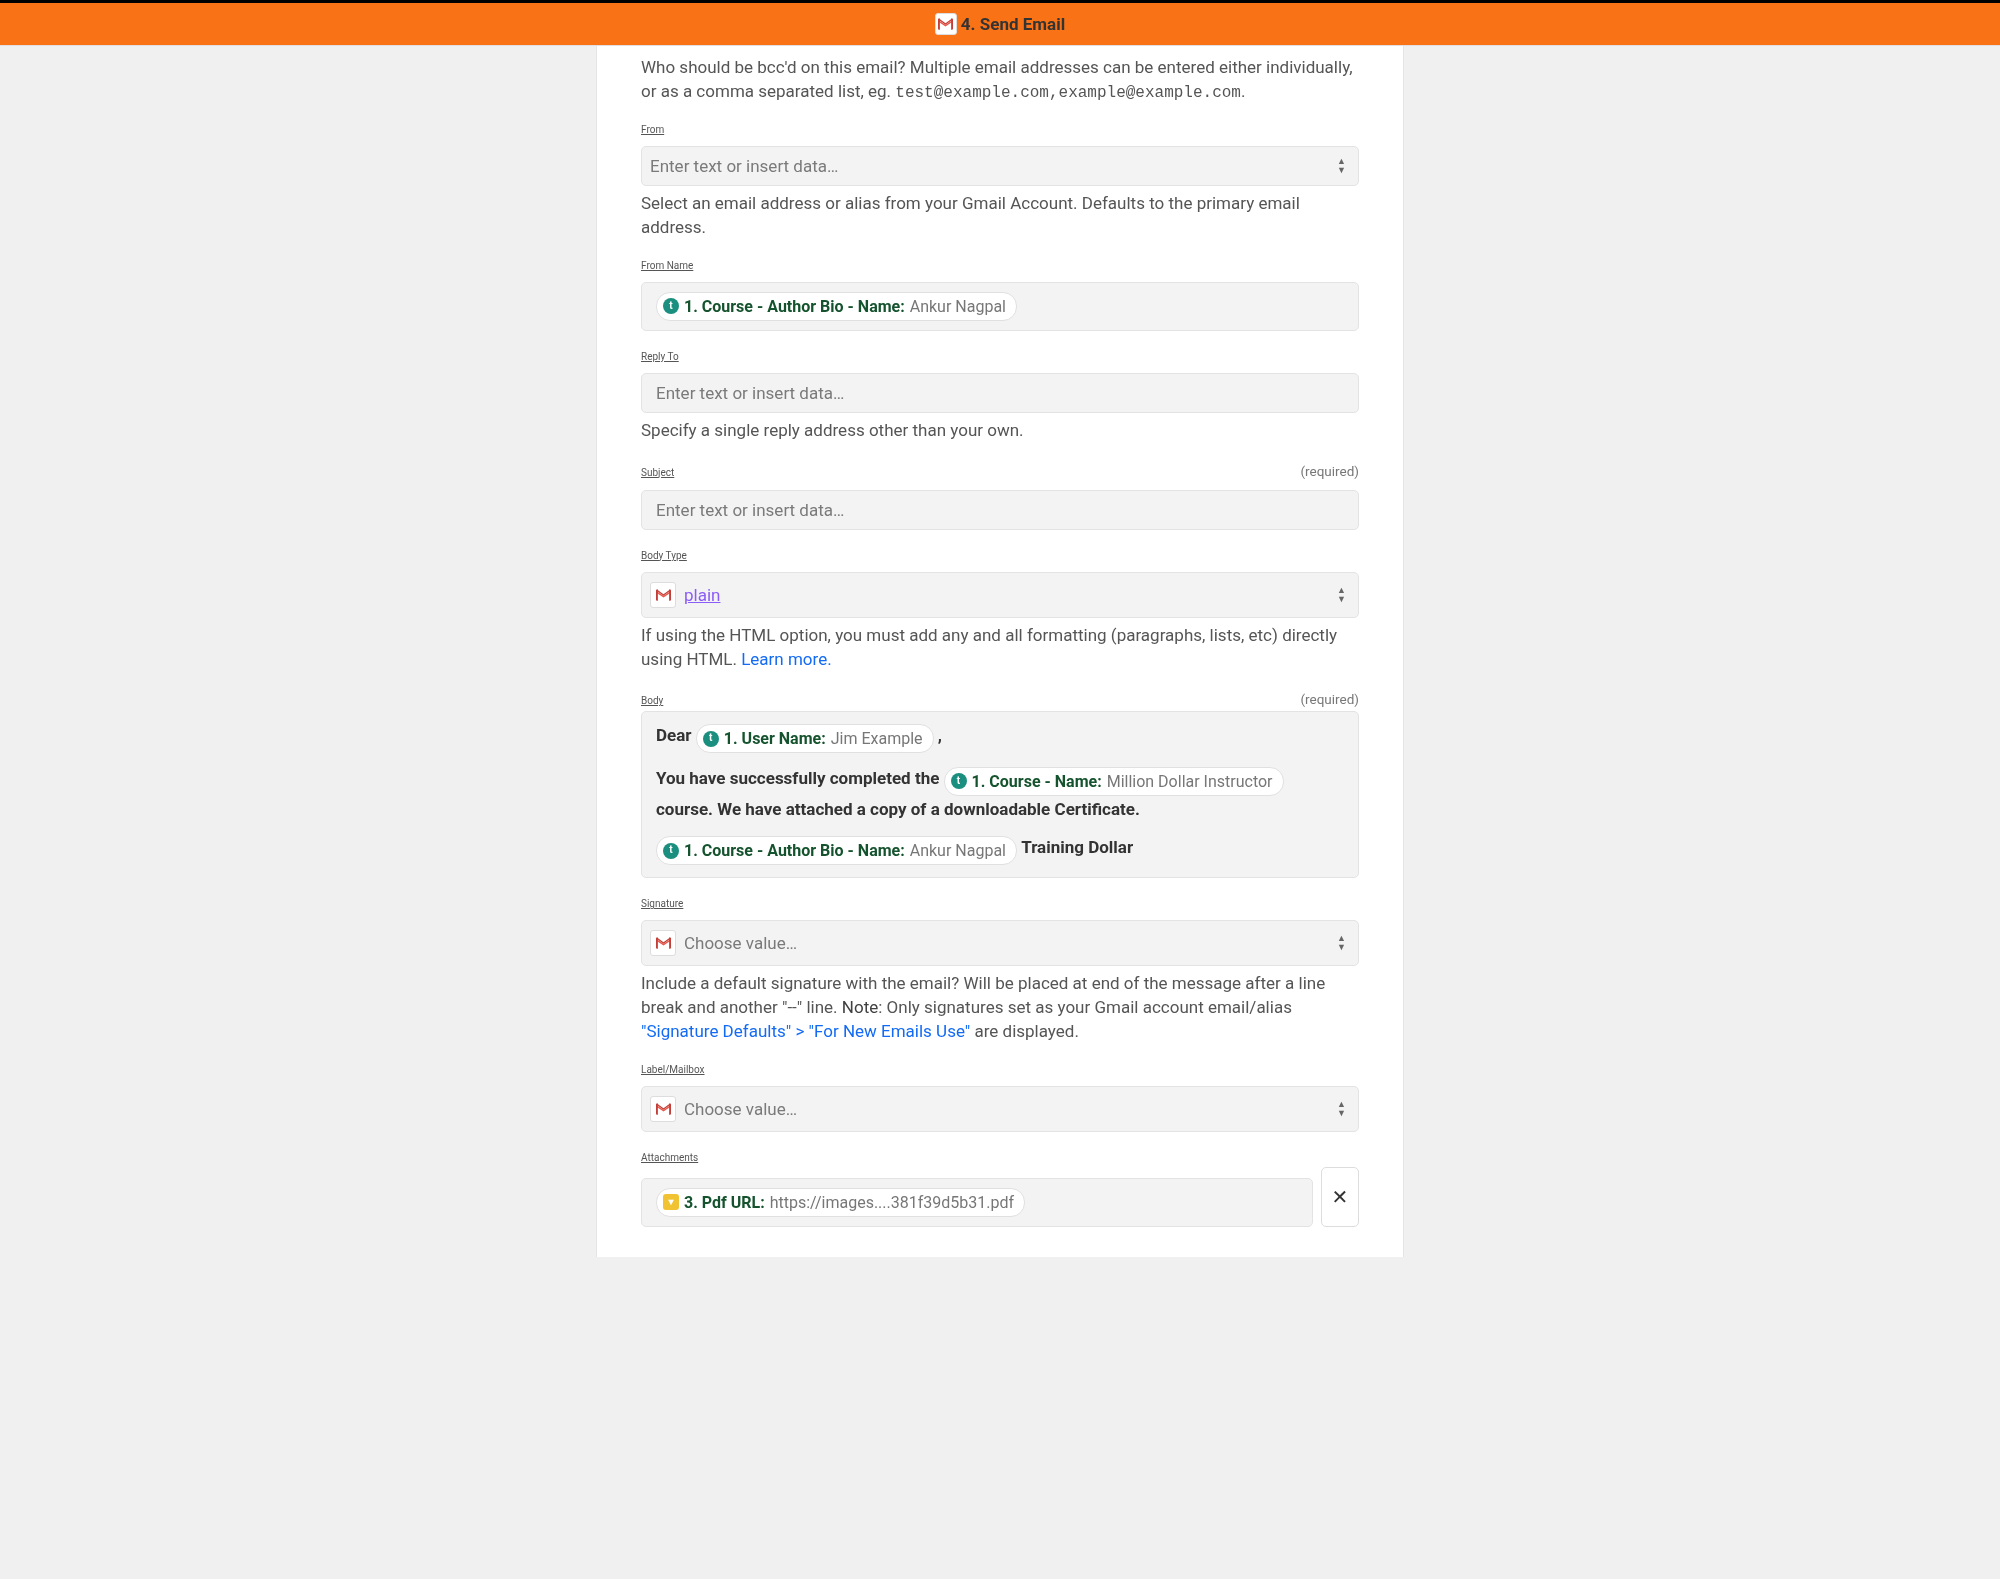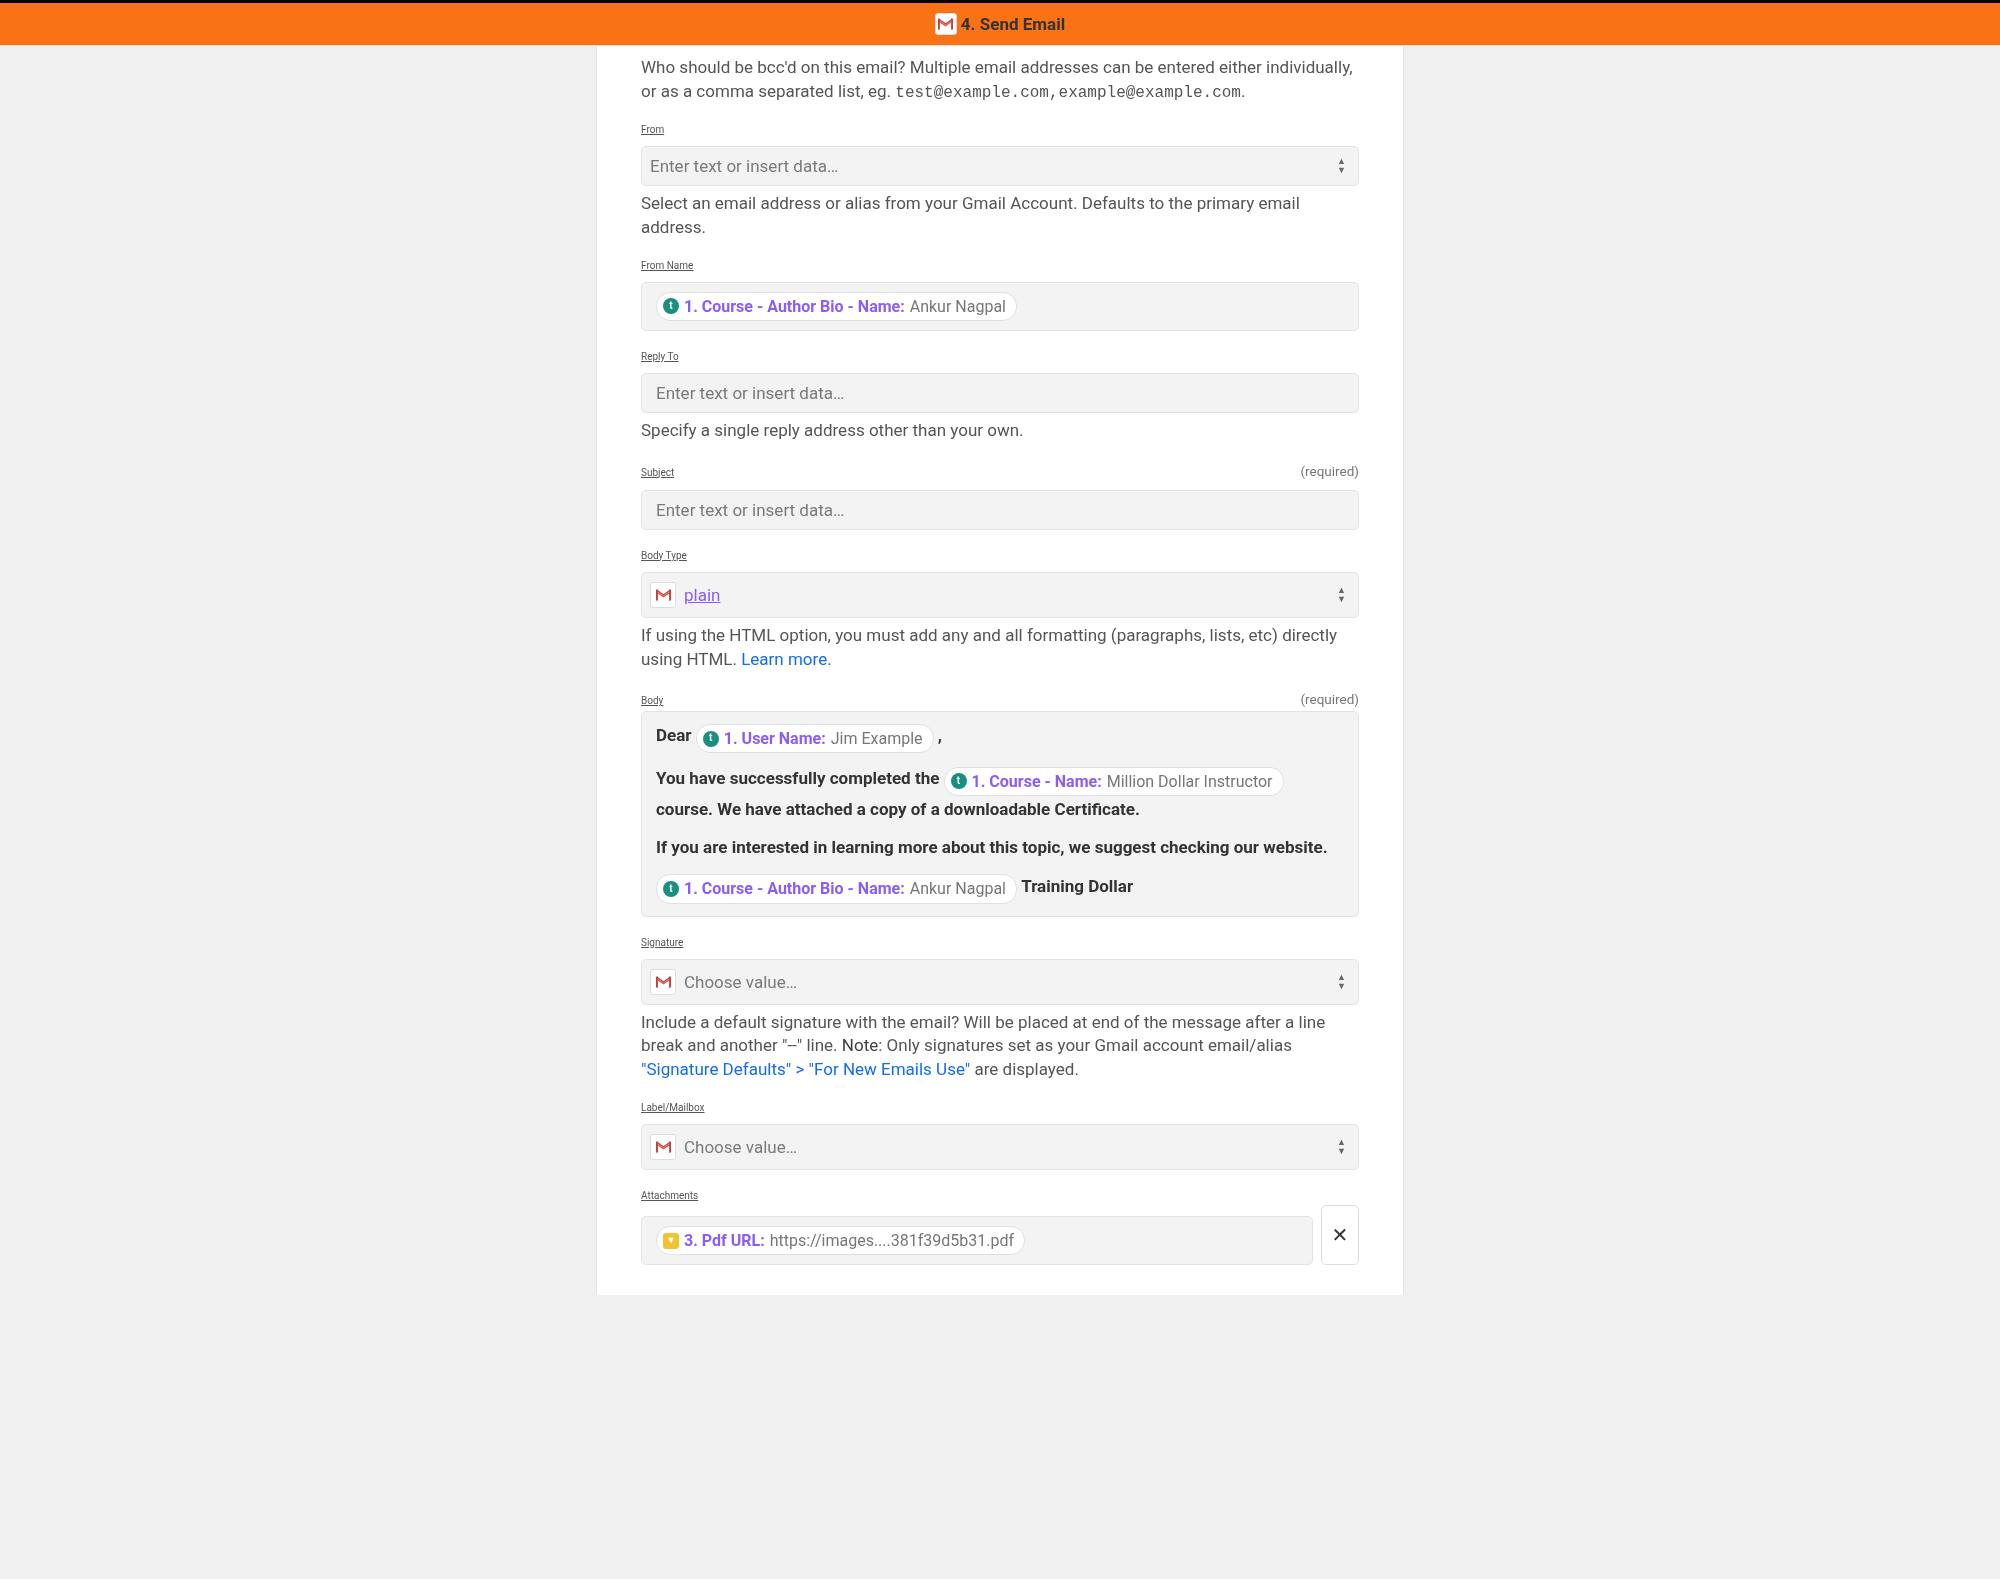--- a/index.html
+++ b/index.html
@@ -131,21 +131,21 @@
       display: inline-flex;
       align-items: center;
       justify-content: center;
       font-size: 10px;
       font-weight: 700;
       color: #fff;
       flex-shrink: 0;
     }
     .pill-icon.teal { background: #1b8f7f; }
     .pill-icon.yellow { background: #f1c232; border-radius: 3px; }
-    .pill-label { font-weight: 700; color: #8b5cf6; }
+    .pill-label { font-weight: 700; color: #14532d; }
     .pill-value { color: #777; font-weight: 400; }
     .body-content {
       background: #f3f3f3;
       border: 1px solid #e3e3e3;
       border-radius: 5px;
       padding: 10px 14px 12px;
       font-size: 17px;
       line-height: 1.55;
     }
     .body-row { margin-bottom: 12px; }
@@ -273,21 +273,20 @@
         </span><span class="body-text"> ,</span>
       </div>
       <div class="body-row">
         <span class="body-text">You have successfully completed the </span>
         <span class="pill">
           <span class="pill-icon teal">t</span>
           <span class="pill-label">1. Course - Name: </span>
             <span class="pill-value">Million Dollar Instructor</span>
         </span><span class="body-text"> course. We have attached a copy of a downloadable Certificate.</span>
       </div>
-      <div class="body-row"><span class="body-text">If you are interested in learning more about this topic, we suggest checking our website.</span></div>
       <div class="body-row">
         <span class="pill">
           <span class="pill-icon teal">t</span>
           <span class="pill-label">1. Course - Author Bio - Name: </span>
             <span class="pill-value">Ankur Nagpal</span>
         </span>
         <span class="body-text"> Training Dollar</span>
       </div>
     </div>
   </div>

